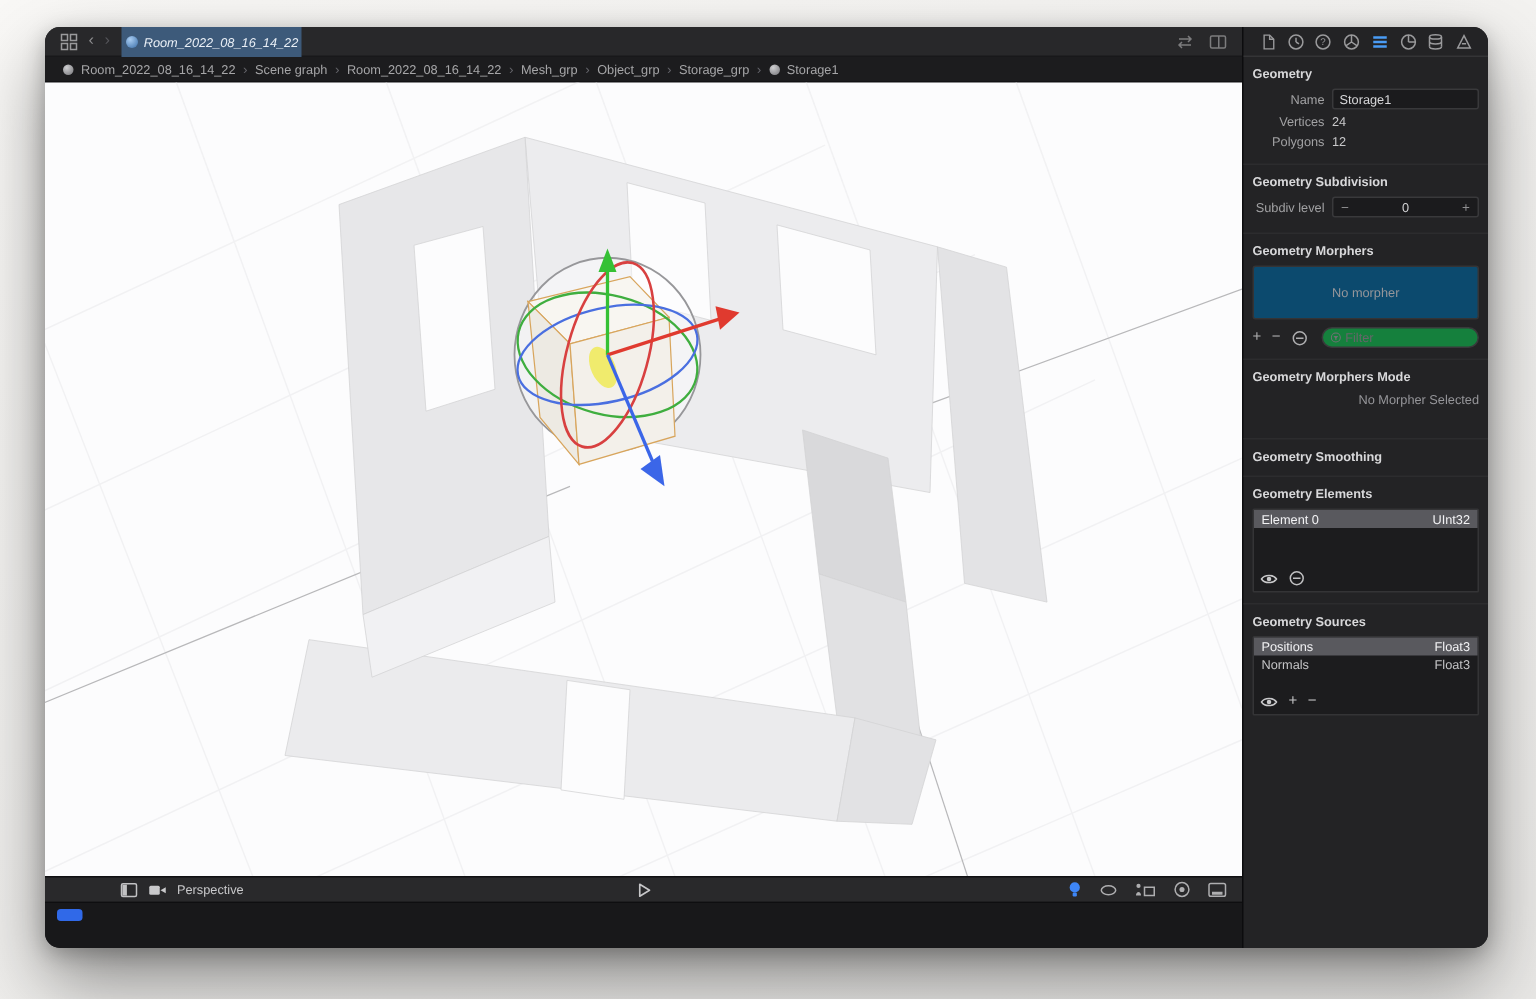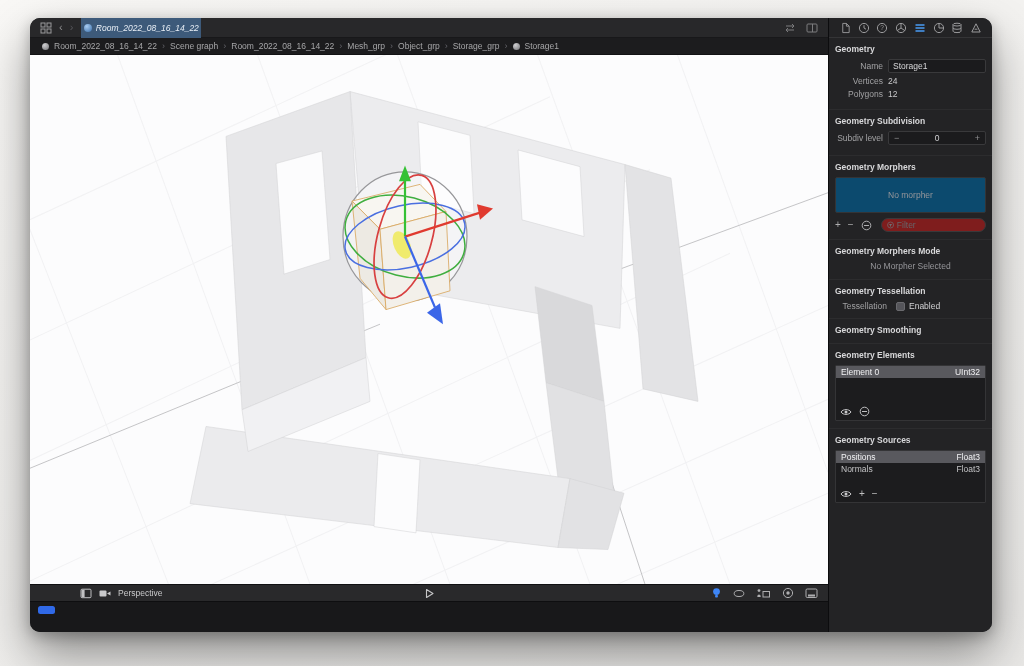--- a/index.html
+++ b/index.html
@@ -51,24 +51,24 @@
   .row { display:flex; align-items:center; margin:3px 0; }
   .rlabel { width:48px; text-align:right; color:#a2a2a4; margin-right:5px; flex:0 0 auto; }
   .rvalue { color:#c8c8ca; }
   .field { flex:1; height:14px; background:#1b1b1d; border:1px solid #39393b; border-radius:2px; color:#d8d8da; line-height:12px; padding:0 4px; }
   .stepper { flex:1; height:14px; background:#1b1b1d; border:1px solid #39393b; border-radius:2px; display:flex; align-items:center; padding:0 5px; }
   .stepper .sbtn { color:#909092; font-size:9px; }
   .stepper .sval { flex:1; text-align:center; color:#d2d2d4; }
   .emptybox { height:36px; border:1px solid #343436; background:#0c4a6e; border-radius:2px; display:flex; align-items:center; justify-content:center; color:#96969a; }
   .mbtns { display:flex; align-items:center; margin-top:5px; gap:7px; }
   .mbtn { color:#aeaeb0; font-size:10px; line-height:1; }
-  .filterbox { flex:1; height:14px; background:#7f1d1d; border:1px solid #39393b; border-radius:7px; display:flex; align-items:center; padding:0 5px; gap:3px; margin-left:2px; }
+  .filterbox { flex:1; height:14px; background:#15803d; border:1px solid #39393b; border-radius:7px; display:flex; align-items:center; padding:0 5px; gap:3px; margin-left:2px; }
   .filterbox input { background:transparent; border:none; outline:none; color:#c8c8ca; font-size:8.5px; width:100%; font-family:"Liberation Sans",sans-serif; }
   .filterbox input::placeholder { color:#66666a; }
-  .centertext { text-align:center; color:#96969a; margin:4px 0 1px; }
+  .centertext { text-align:right; color:#96969a; margin:4px 0 14px; }
   .graybtn { height:14px; background:#5f5f63; border-radius:4px; margin:1px 3px 0; display:flex; align-items:center; justify-content:center; color:#ececee; }
   .checkbox { width:9px; height:9px; background:#55555a; border:1px solid #6a6a6e; border-radius:2px; margin:0 4px; flex:0 0 auto; }
   .tbl { border:1px solid #343436; background:#1c1c1e; border-radius:1px; }
   .trow { height:12px; display:flex; align-items:center; justify-content:space-between; padding:0 5px; color:#c4c4c6;text-align:center; }
   .trow.sel { background:#59595e; color:#f2f2f4; }
   .tspacer { height:26px; }
   .tfoot { display:flex; align-items:center; gap:7px; padding:2px 4px 3px; }
   .ficon { color:#c0c0c2; font-size:10px; line-height:1; }
 </style>
 </head>
@@ -358,28 +358,20 @@
             </div>
           </div>
         </div>
 
         <div class="section">
           <div class="sechead">Geometry Morphers Mode</div>
           <div class="centertext">No Morpher Selected</div>
         </div>
 
 
-        <div class="section">
-          <div class="sechead">Geometry Tessellation</div>
-          <div class="row" style="margin:1px 0 0;">
-            <span class="rlabel" style="width:52px">Tessellation</span>
-            <span class="checkbox"></span>
-            <span class="rvalue" style="color:#d2d2d4">Enabled</span>
-          </div>
-        </div>
 
         <div class="section">
           <div class="sechead" style="margin-bottom:1px;">Geometry Smoothing</div>
         </div>
 
         <div class="section">
           <div class="sechead">Geometry Elements</div>
           <div class="tbl">
             <div class="trow sel">
               <span>Element 0</span>

